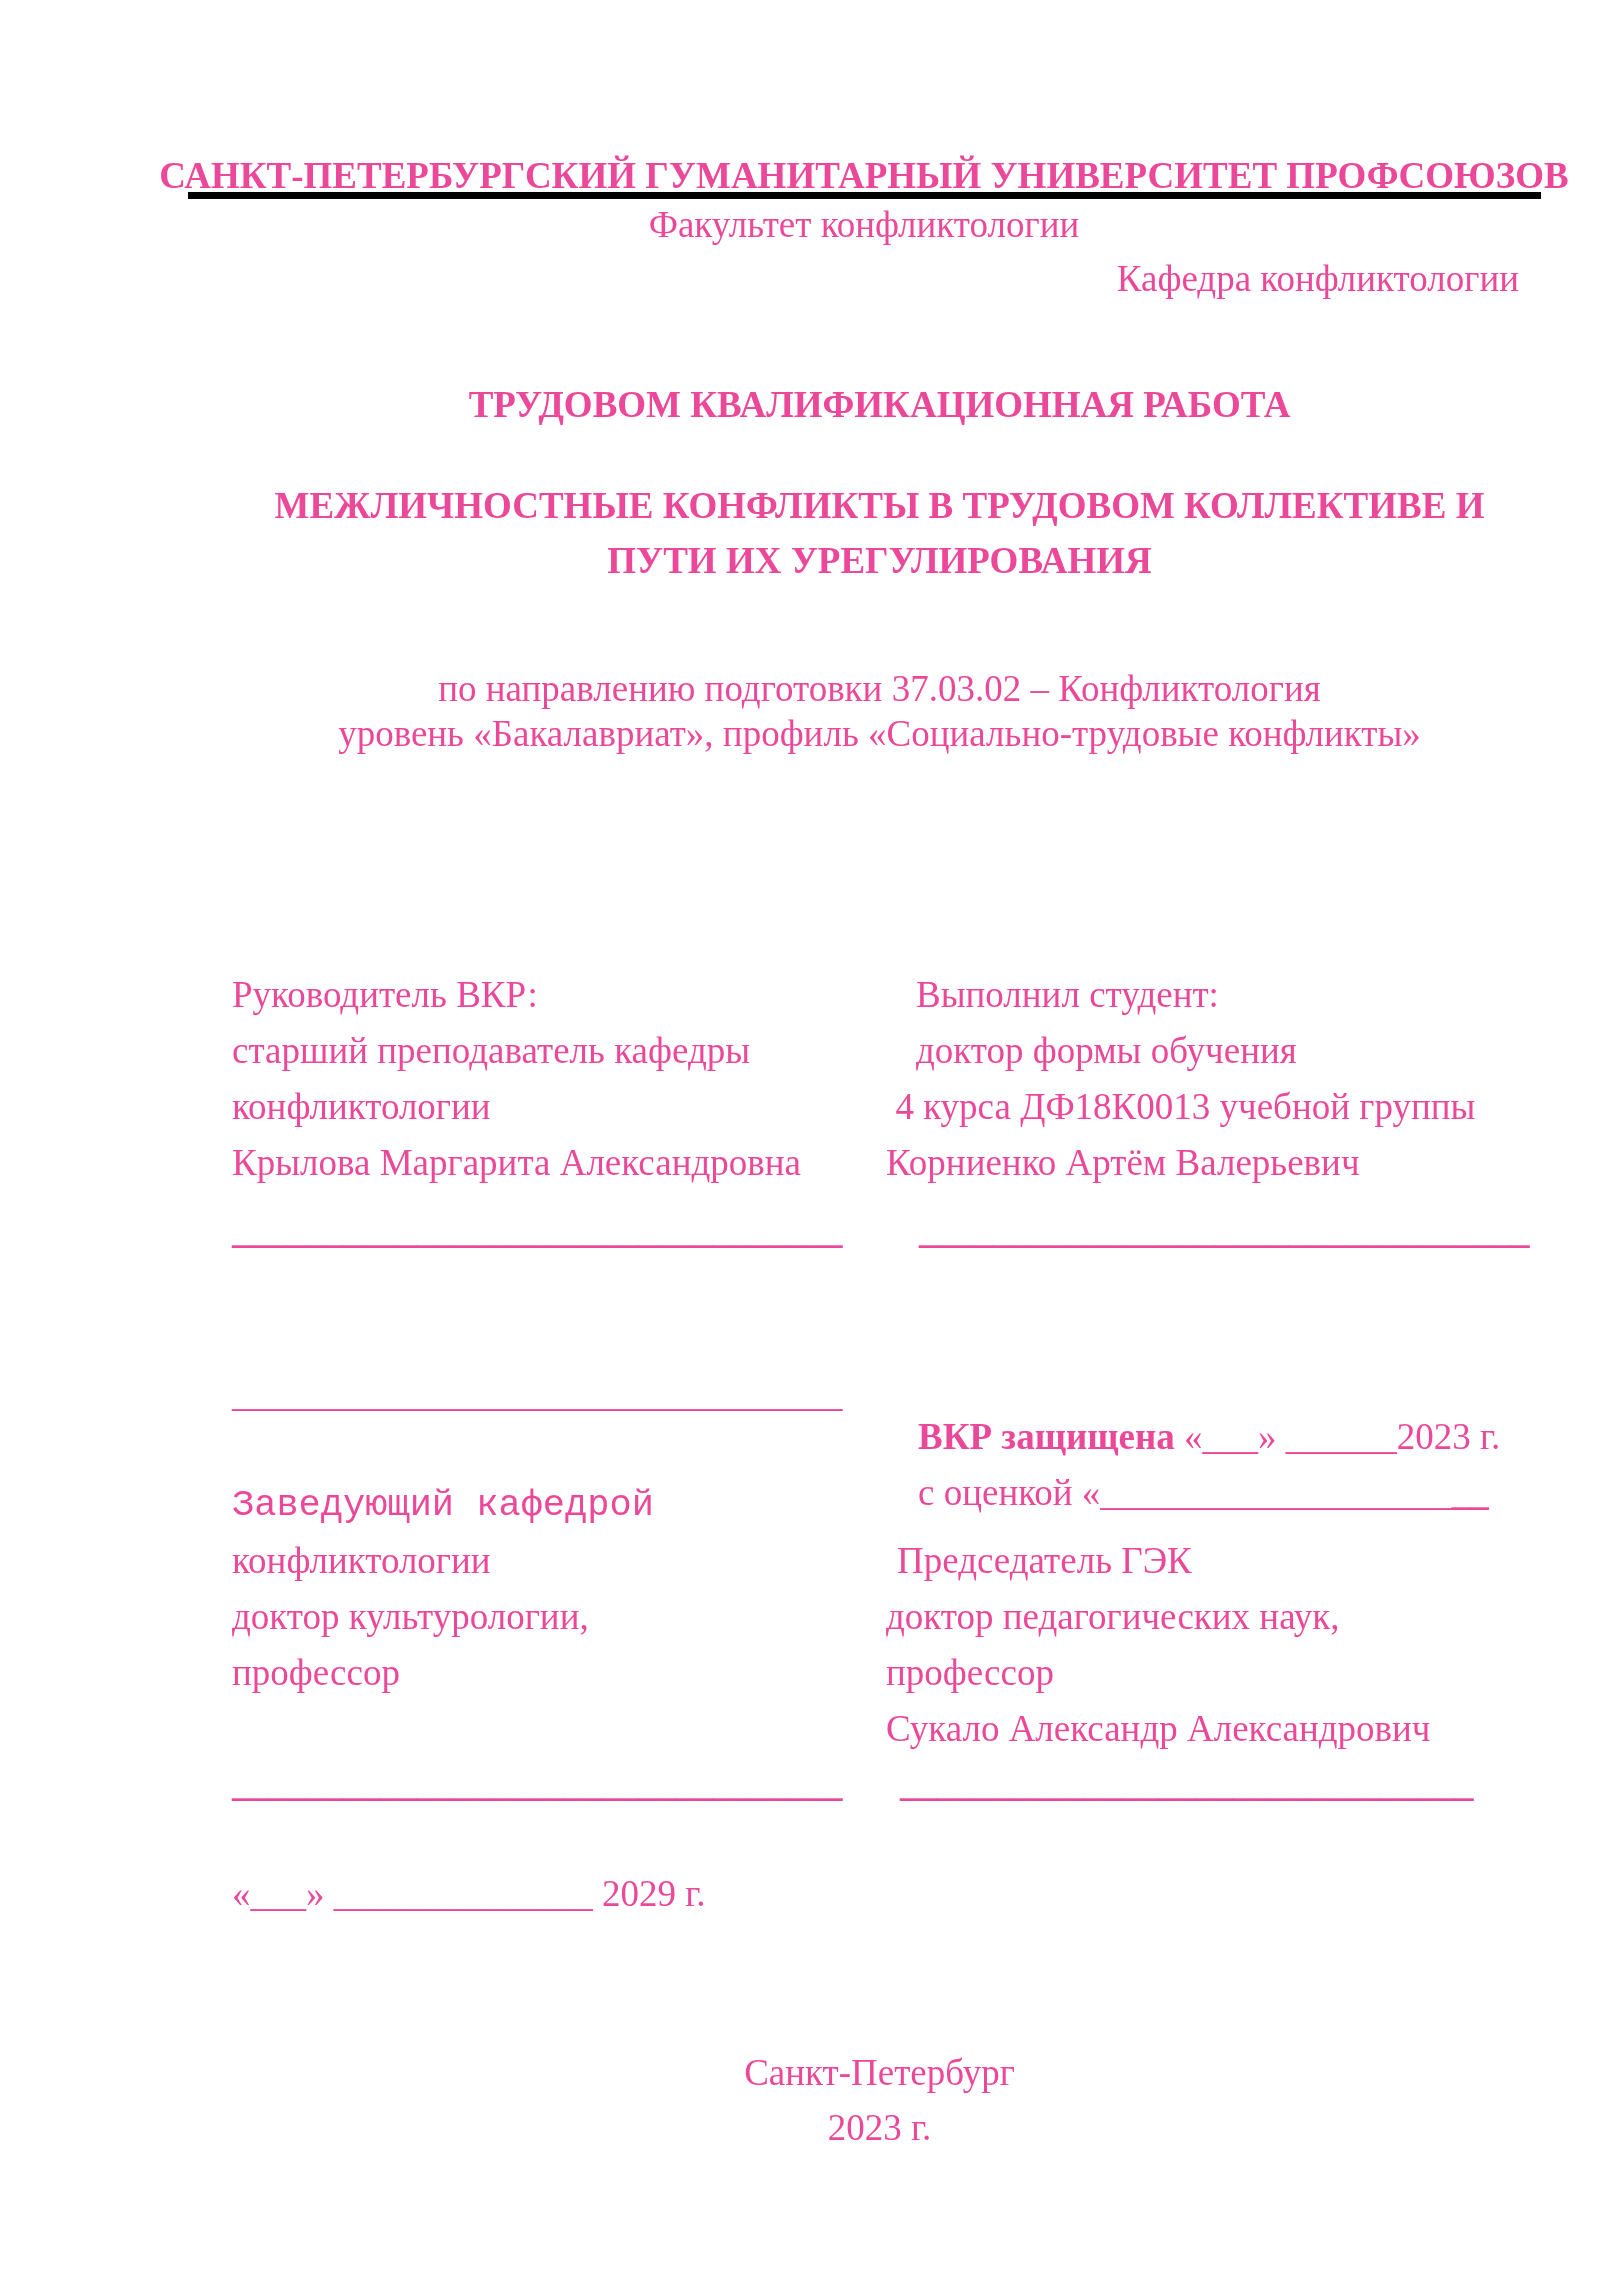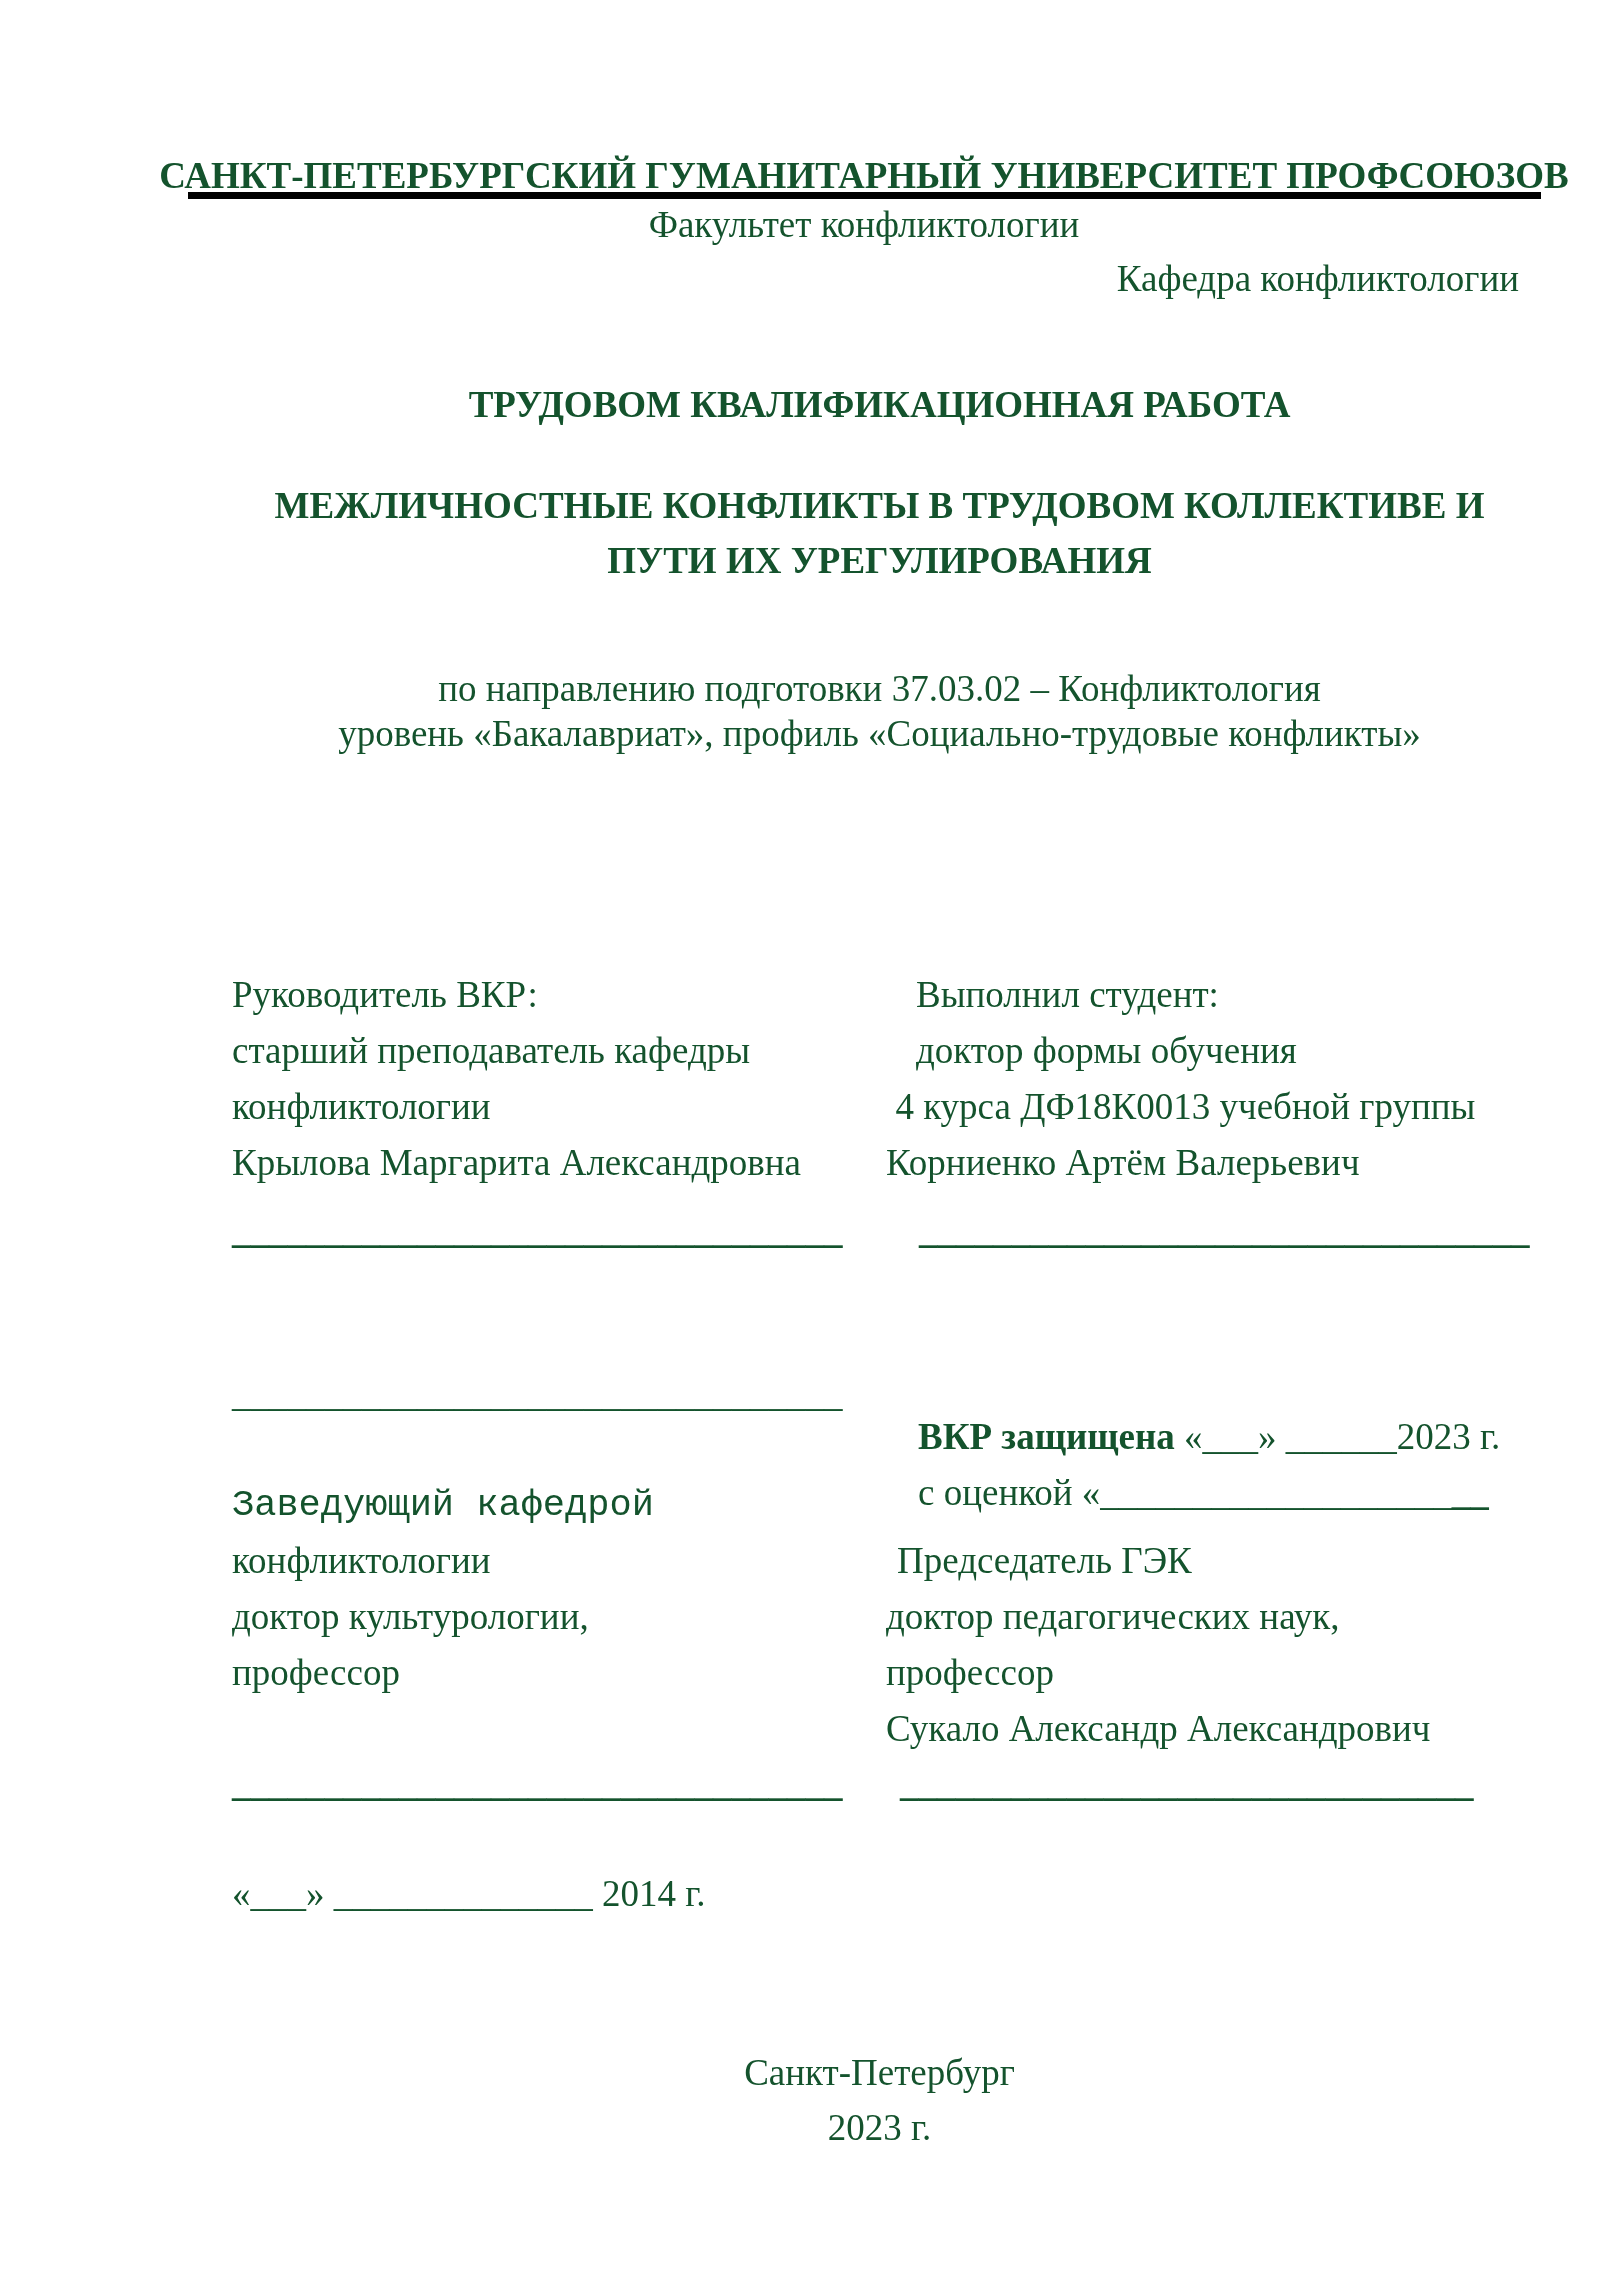--- a/index.html
+++ b/index.html
@@ -2,21 +2,21 @@
 <html style="font-size:12.6px"><head>
 <meta charset="utf-8">
 <style>
   * { margin: 0; padding: 0; box-sizing: border-box; }
   html, body { background: #ffffff; }
   .page {
     position: relative;
     width: 1623px;
     height: 2295px;
     background: #ffffff;
-    color: #14532d;
+    color: #ec4899;
     font-family: "Liberation Serif", "DejaVu Serif", serif;
     font-size: 37px;
     overflow: hidden;
   }
   .abs { position: absolute; white-space: pre; }
   .ctr { display: flex; justify-content: center; }
   .b { font-weight: bold; }
   .rt { text-align: right; }
   
   .hdr-band   { left: 188px; width: 1352px; }
@@ -87,19 +87,19 @@
   <div class="abs colR" style="top:1595px;">доктор педагогических наук,</div>
 
   <div class="abs colL" style="top:1651px;">профессор</div>
   <div class="abs colR" style="top:1651px;">профессор</div>
 
   <div class="abs colR" style="top:1707px;">Сукало Александр Александрович</div>
 
   <div class="abs colL b sig" style="top:1762px;">_________________________________</div>
   <div class="abs colR ind-18 b sig" style="top:1762px;">_______________________________</div>
 
-  <div class="abs colL" style="top:1872px;">«___» ______________ 2014 г.</div>
+  <div class="abs colL" style="top:1872px;">«___» ______________ 2029 г.</div>
 
   <div class="abs ctr mid-band" style="top:2051px;">Санкт-Петербург</div>
   <div class="abs ctr mid-band" style="top:2106px;">2023 г.</div>
 
 </div>
 
 
 </body></html>

